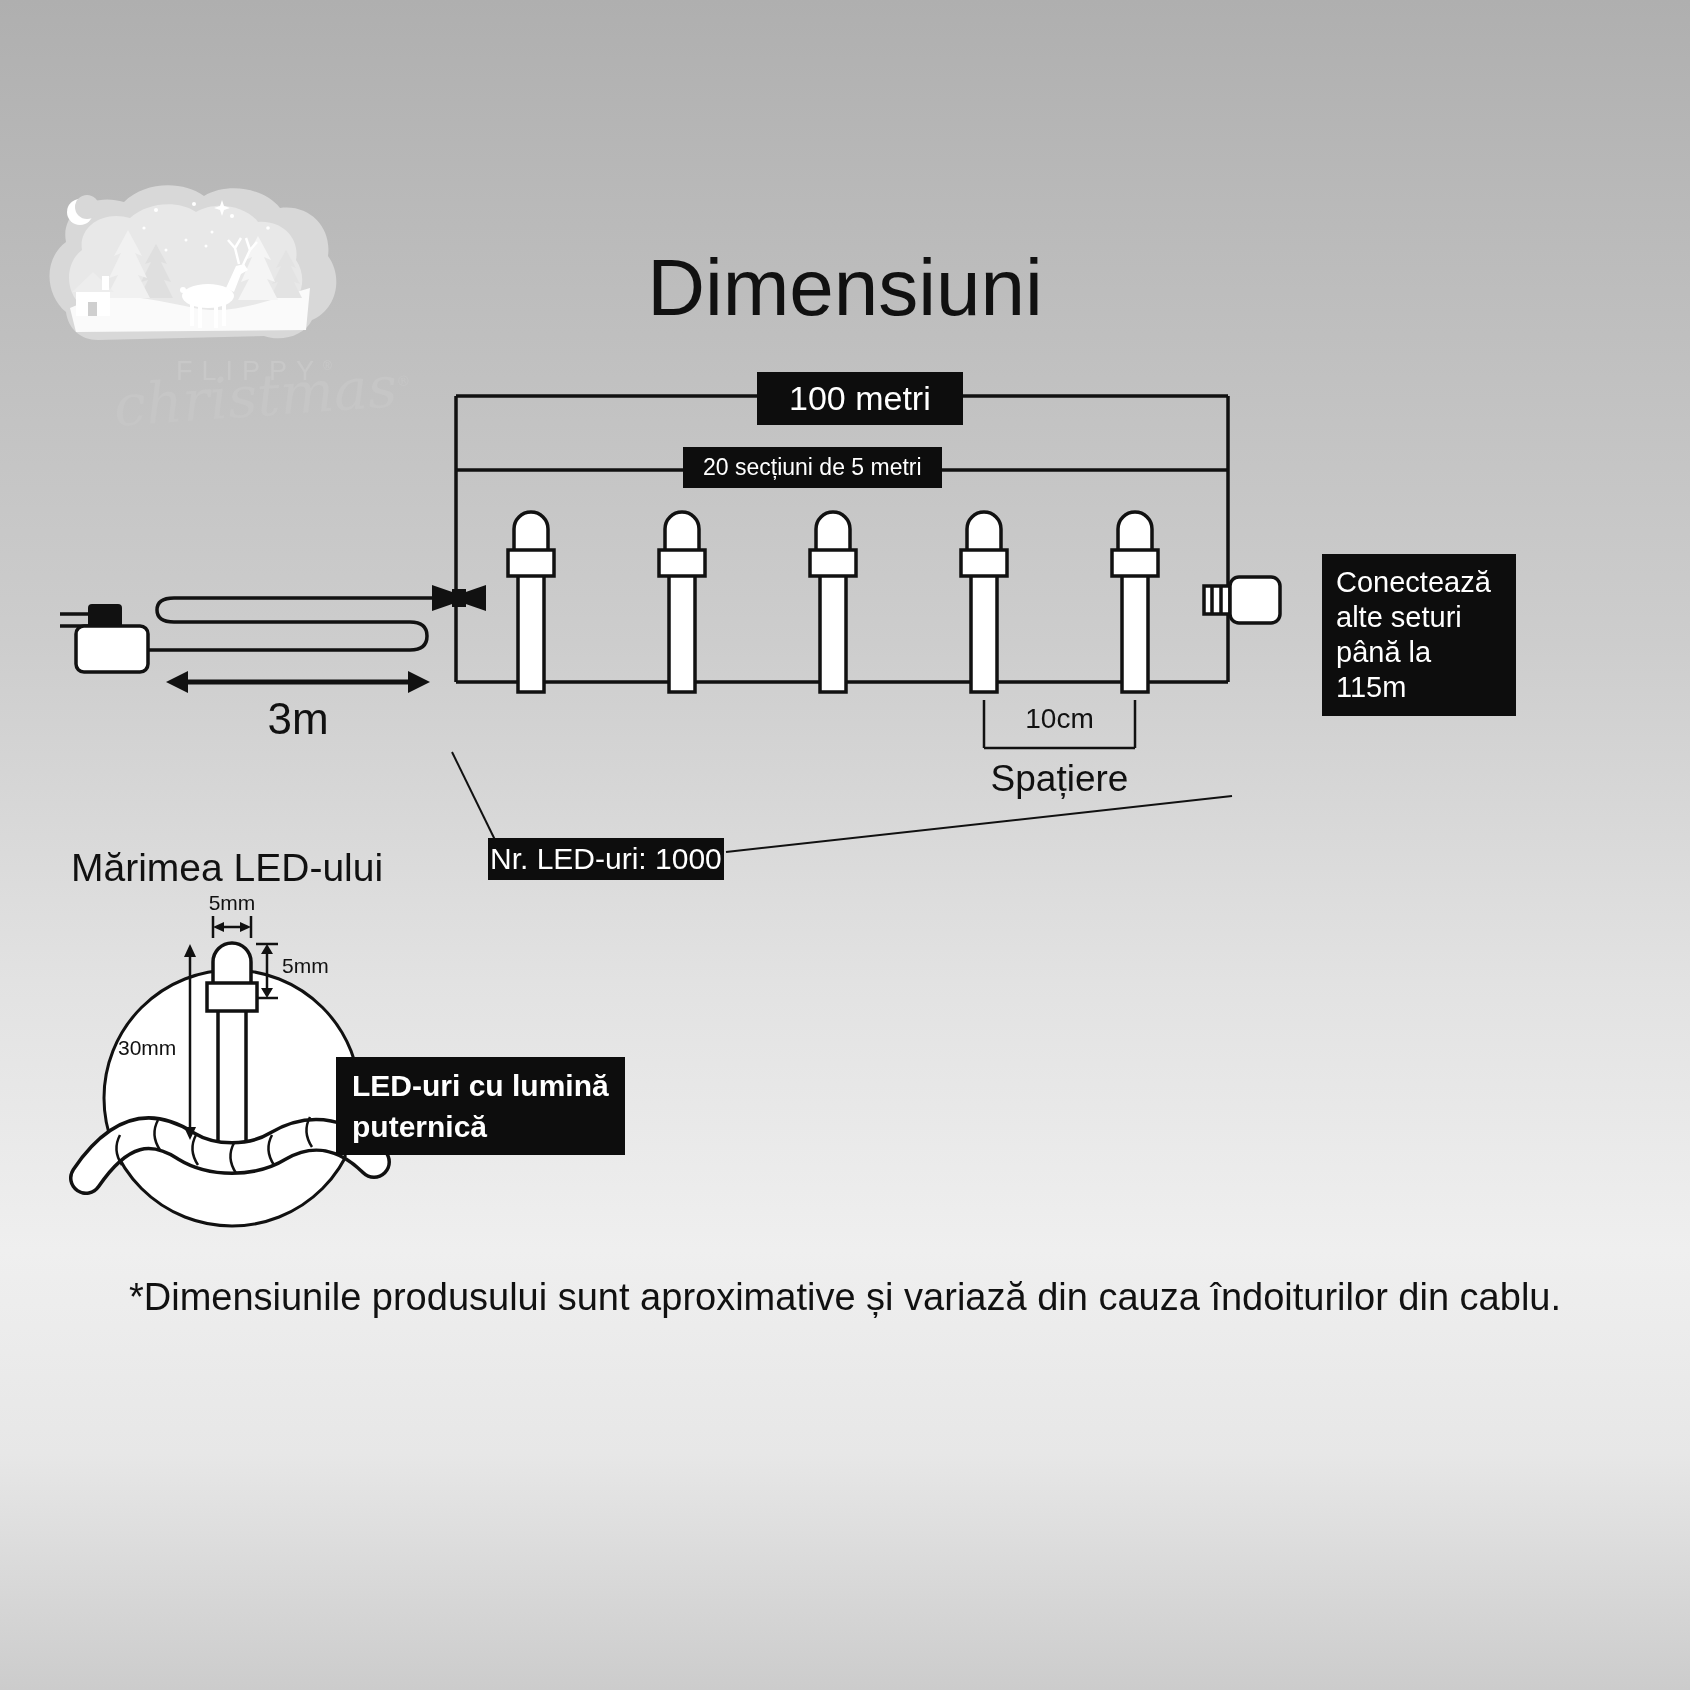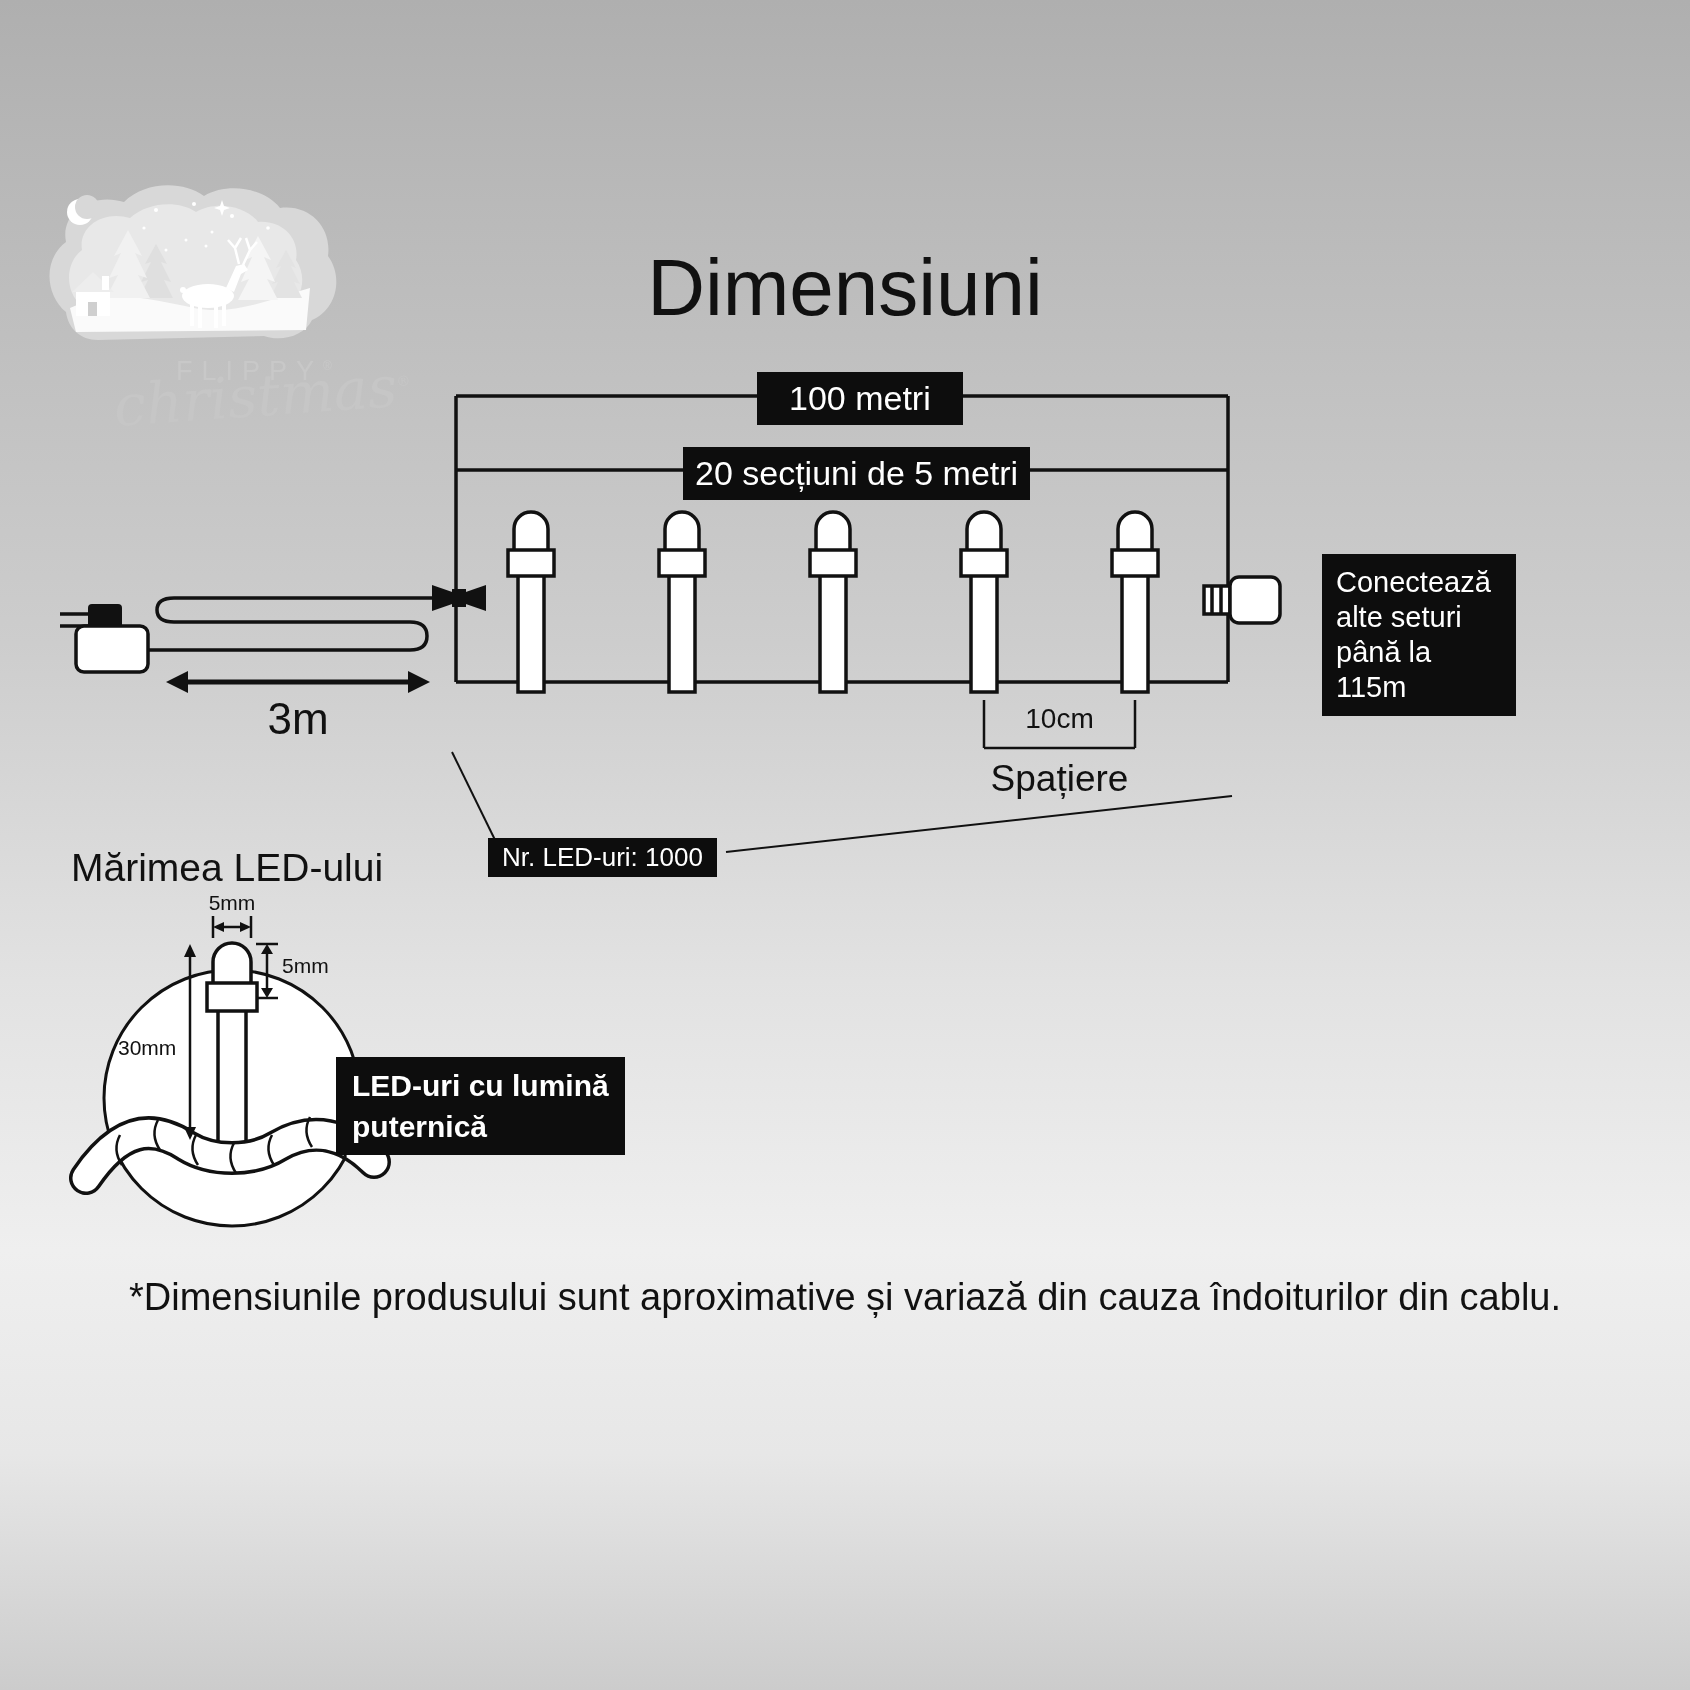--- a/index.html
+++ b/index.html
@@ -10,23 +10,23 @@
     background:linear-gradient(180deg,#afafaf 0%,#b9b9b9 12%,#cdcdcd 38%,#e2e2e2 58%,#efefef 74%,#e7e7e7 86%,#cccccc 100%);
   }
   svg.art { position:absolute; left:0; top:0; z-index:1; }
   .lbl { position:absolute; z-index:2; color:#111; line-height:1.15; }
   .blackbox {
     position:absolute; z-index:3; background:var(--label-bg,#0d0d0d);
     color:var(--label-text,#ffffff); white-space:pre-line;
   }
   #page-title { left:0; right:0; top:242px; text-align:center; font-size:80px; font-weight:500; }
   #box-total    { left:757px;  top:372px;  font-size:34px; padding:7px 32px; }
-  #box-sections { left:683px;  top:447px;  font-size:34px; padding:7px 12px; }
+  #box-sections { left:683px;  top:447px;  font-size:23px; padding:7px 20px; }
   #box-connect  { left:1322px; top:554px;  font-size:29px; line-height:35px; padding:11px 14px; width:194px; }
-  #box-count    { left:488px;  top:838px;  font-size:26px; padding:4px 14px; }
+  #box-count    { left:488px;  top:838px;  font-size:30px; padding:4px 2px; }
   #box-callout  { left:336px;  top:1057px; font-size:30px; line-height:41px; padding:8px 16px;font-weight:bold; }
   #lbl-3m       { left:168px;  top:694px;  width:260px; text-align:center; font-size:44px; }
   #lbl-10cm     { left:984px;  top:703px;  width:151px; text-align:center; font-size:28px; }
   #lbl-spatiere { left:959px;  top:758px;  width:201px; text-align:center; font-size:37px; }
   #led-heading  { left:71px;   top:846px;  font-size:39px; }
   #lbl-w5       { left:196px;  top:891px;  width:72px; text-align:center; font-size:21px; }
   #lbl-h5       { left:282px;  top:954px;  font-size:21px; }
   #lbl-30       { left:118px;  top:1036px; font-size:21px; }
   #footnote     { left:0; right:0; top:1276px; text-align:center; font-size:38px; }
   #brand        { left:176px;  top:356px;  font-size:27px; letter-spacing:9px; color:#c8c8c8; }

